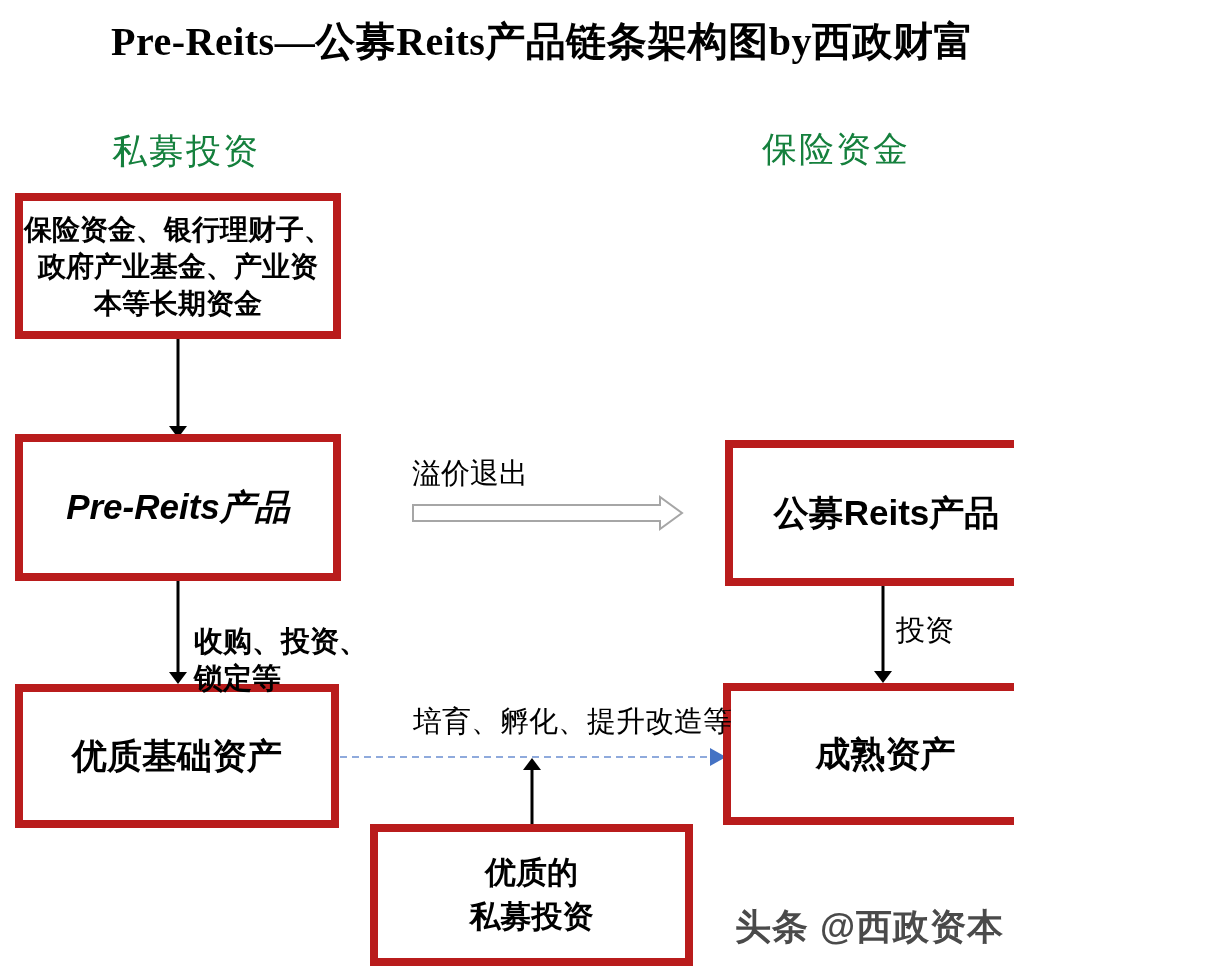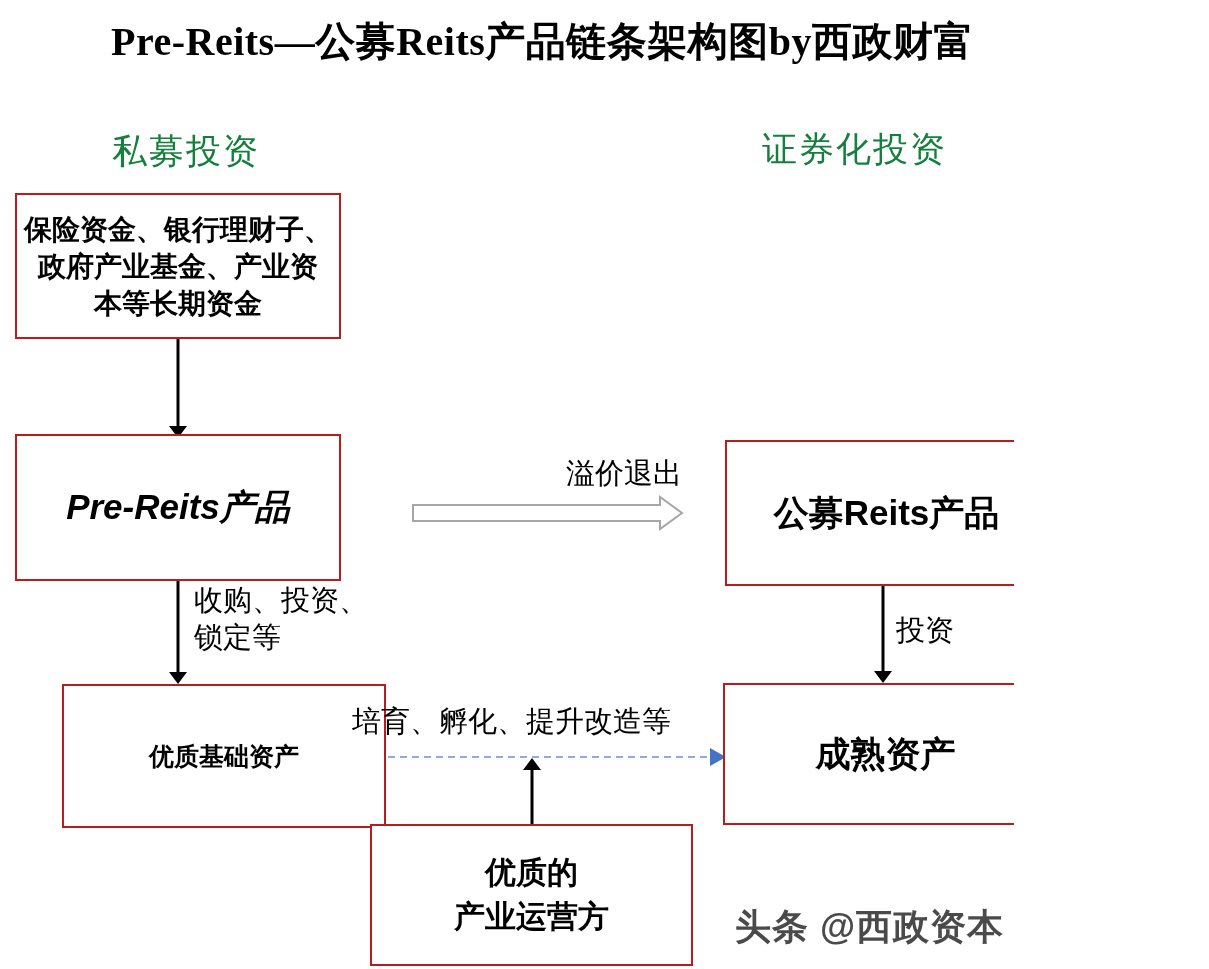--- a/index.html
+++ b/index.html
@@ -26,46 +26,46 @@
     font-family: "Liberation Serif", "DejaVu Serif", serif;
     font-size: 35px;
     color: #15803d;
     letter-spacing: 2px;
     white-space: nowrap;
   }
   .header-left  { left: 112px; top: 128px; }
   .header-right { left: 762px; top: 126px; }
   .node {
     box-sizing: border-box;
-    border: 2px solid #b91c1c;
+    border: 8px solid #b91c1c;
     background: #fff;
     display: flex;
     align-items: center;
     justify-content: center;
     text-align: center;
     color: #000;
     font-weight: bold;
     white-space: pre-line;
   }
   .node-funding   { left: 15px;  top: 193px; width: 326px; height: 146px; font-size: 28px; line-height: 37px; }
   .node-prereits  { left: 15px;  top: 434px; width: 326px; height: 147px; font-size: 35px; font-style: italic; }
   .node-public    { left: 725px; top: 440px; width: 323px; height: 146px; font-size: 35px; }
-  .node-quality   { left: 15px;  top: 684px; width: 324px; height: 144px; font-size: 25px; margin-left: 47px; }
+  .node-quality   { left: 15px;  top: 684px; width: 324px; height: 144px; font-size: 35px; }
   .node-mature    { left: 723px; top: 683px; width: 325px; height: 142px; font-size: 35px; }
   .node-operator  { left: 370px; top: 824px; width: 323px; height: 142px; font-size: 31px; line-height: 44px; }
   .edge-label {
     font-family: "Liberation Serif", "DejaVu Serif", serif;
     font-size: 29px;
     color: #000;
     white-space: pre-line;
     line-height: 37px;
   }
-  .label-premium   { left: 412px; top: 455px; width: 270px; text-align: right; }
-  .label-acquire   { left: 194px; top: 582px; text-align: left; }
-  .label-cultivate { left: 352px; top: 703px; width: 380px; text-align: left; }
+  .label-premium   { left: 412px; top: 455px; width: 270px; text-align: left; }
+  .label-acquire   { left: 194px; top: 623px; text-align: left; font-weight: bold; }
+  .label-cultivate { left: 352px; top: 703px; width: 380px; text-align: right; }
   .label-invest    { left: 896px; top: 612px; }
   .arrows-svg { left: 0; top: 0; }
   .watermark {
     right: 10px; top: 903px;
     font-size: 36px;
     font-weight: bold;
     color: #4a4a4a;
     letter-spacing: 1px;
     text-shadow: 2px 2px 0 #ffffff, 3px 3px 1px rgba(255,255,255,0.9);
     white-space: nowrap;
@@ -104,31 +104,31 @@
 
     <g>
       <line x1="340" y1="757" x2="710" y2="757" stroke-width="2" stroke-dasharray="7,5" stroke="#8faadc"></line>
       <polygon points="710,748 726,757 710,766" fill="#4472c4"></polygon>
     </g>
   </svg>
 
   <div class="abs title">Pre-Reits—公募Reits产品链条架构图by西政财富</div>
 
   <div class="abs col-header header-left">私募投资</div>
-  <div class="abs col-header header-right">证券化投资</div>
+  <div class="abs col-header header-right">保险资金</div>
 
   <div class="abs node node-funding">保险资金、银行理财子、
 政府产业基金、产业资
 本等长期资金</div>
   <div class="abs node node-prereits">Pre-Reits产品</div>
   <div class="abs node node-public">公募Reits产品</div>
   <div class="abs node node-quality">优质基础资产</div>
   <div class="abs node node-mature">成熟资产</div>
   <div class="abs node node-operator">优质的
-产业运营方</div>
+私募投资</div>
 
   <div class="abs edge-label label-premium">溢价退出</div>
   <div class="abs edge-label label-acquire">收购、投资、
 锁定等</div>
   <div class="abs edge-label label-cultivate">培育、孵化、提升改造等</div>
   <div class="abs edge-label label-invest">投资</div>
 
   <div class="abs watermark">头条 @西政资本</div>
 
 </div>

